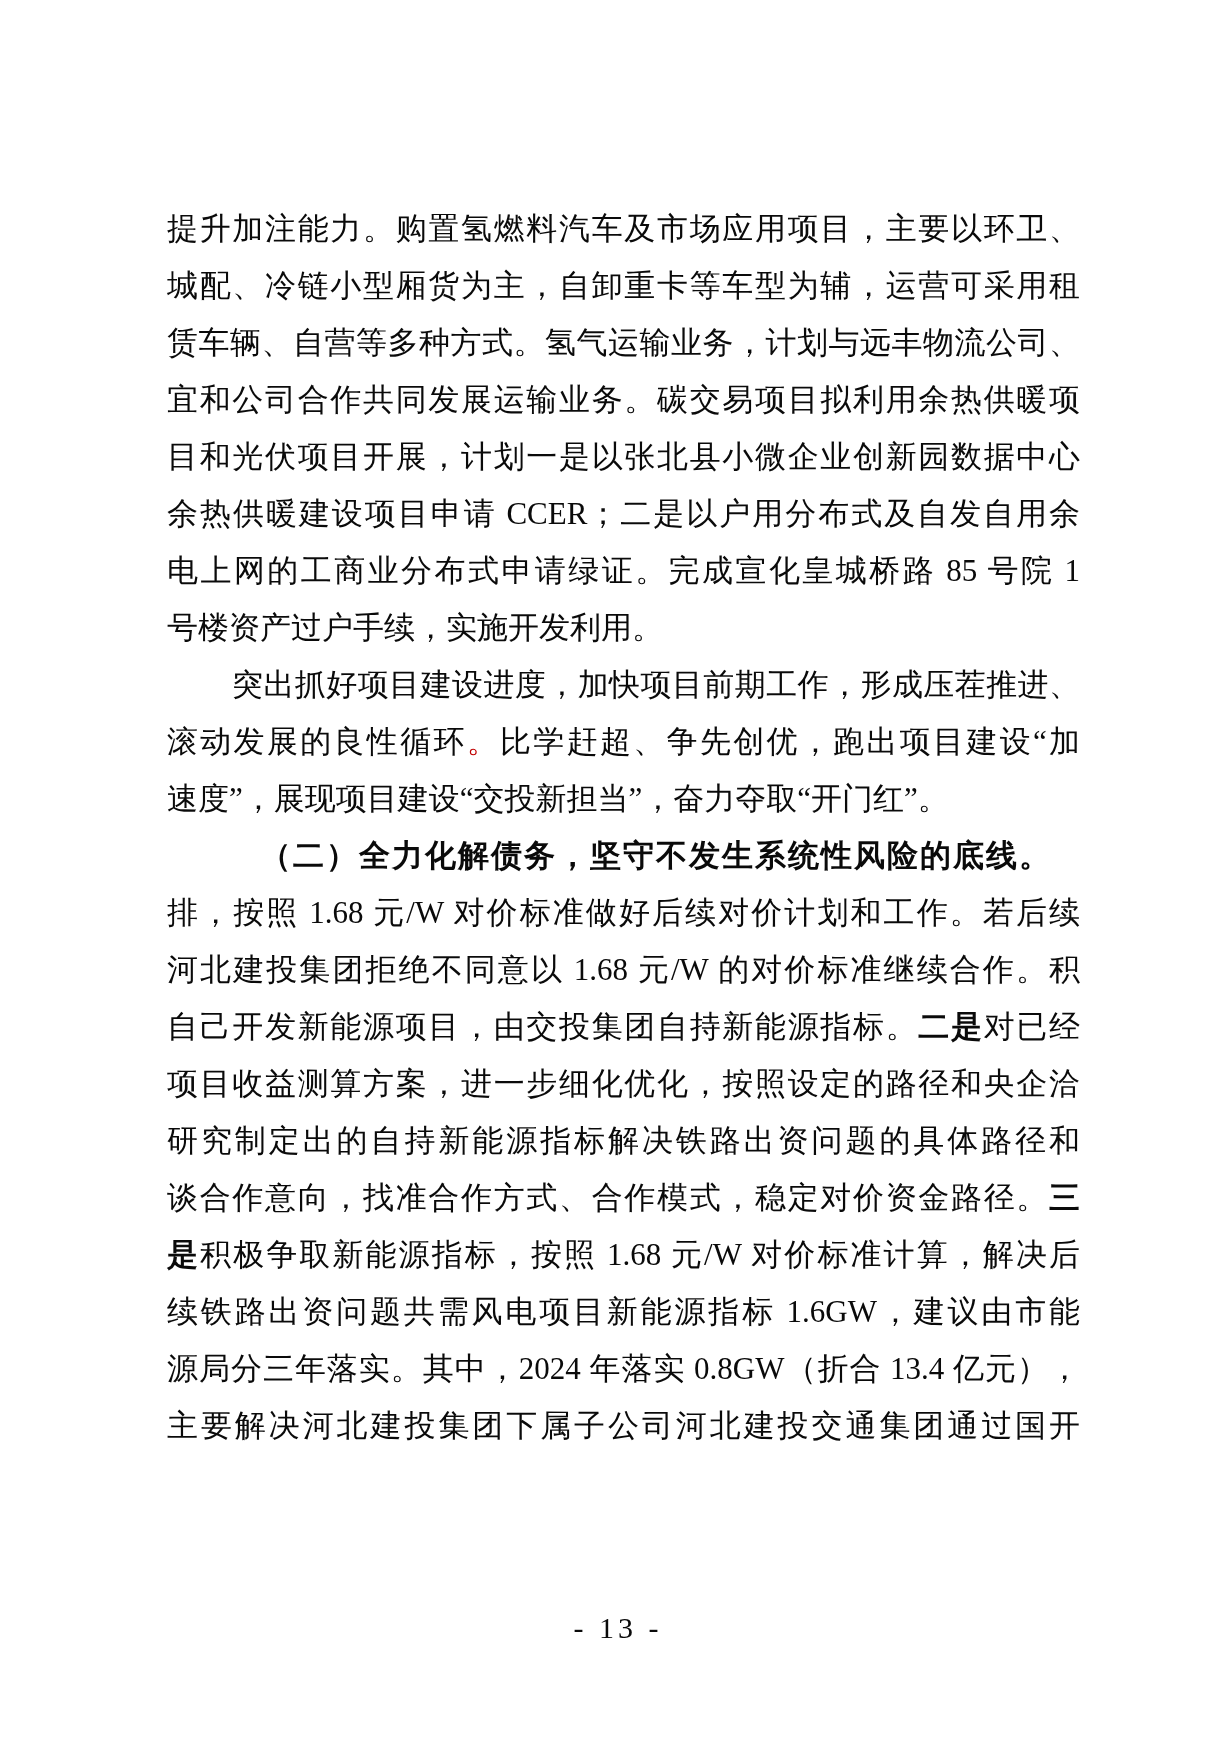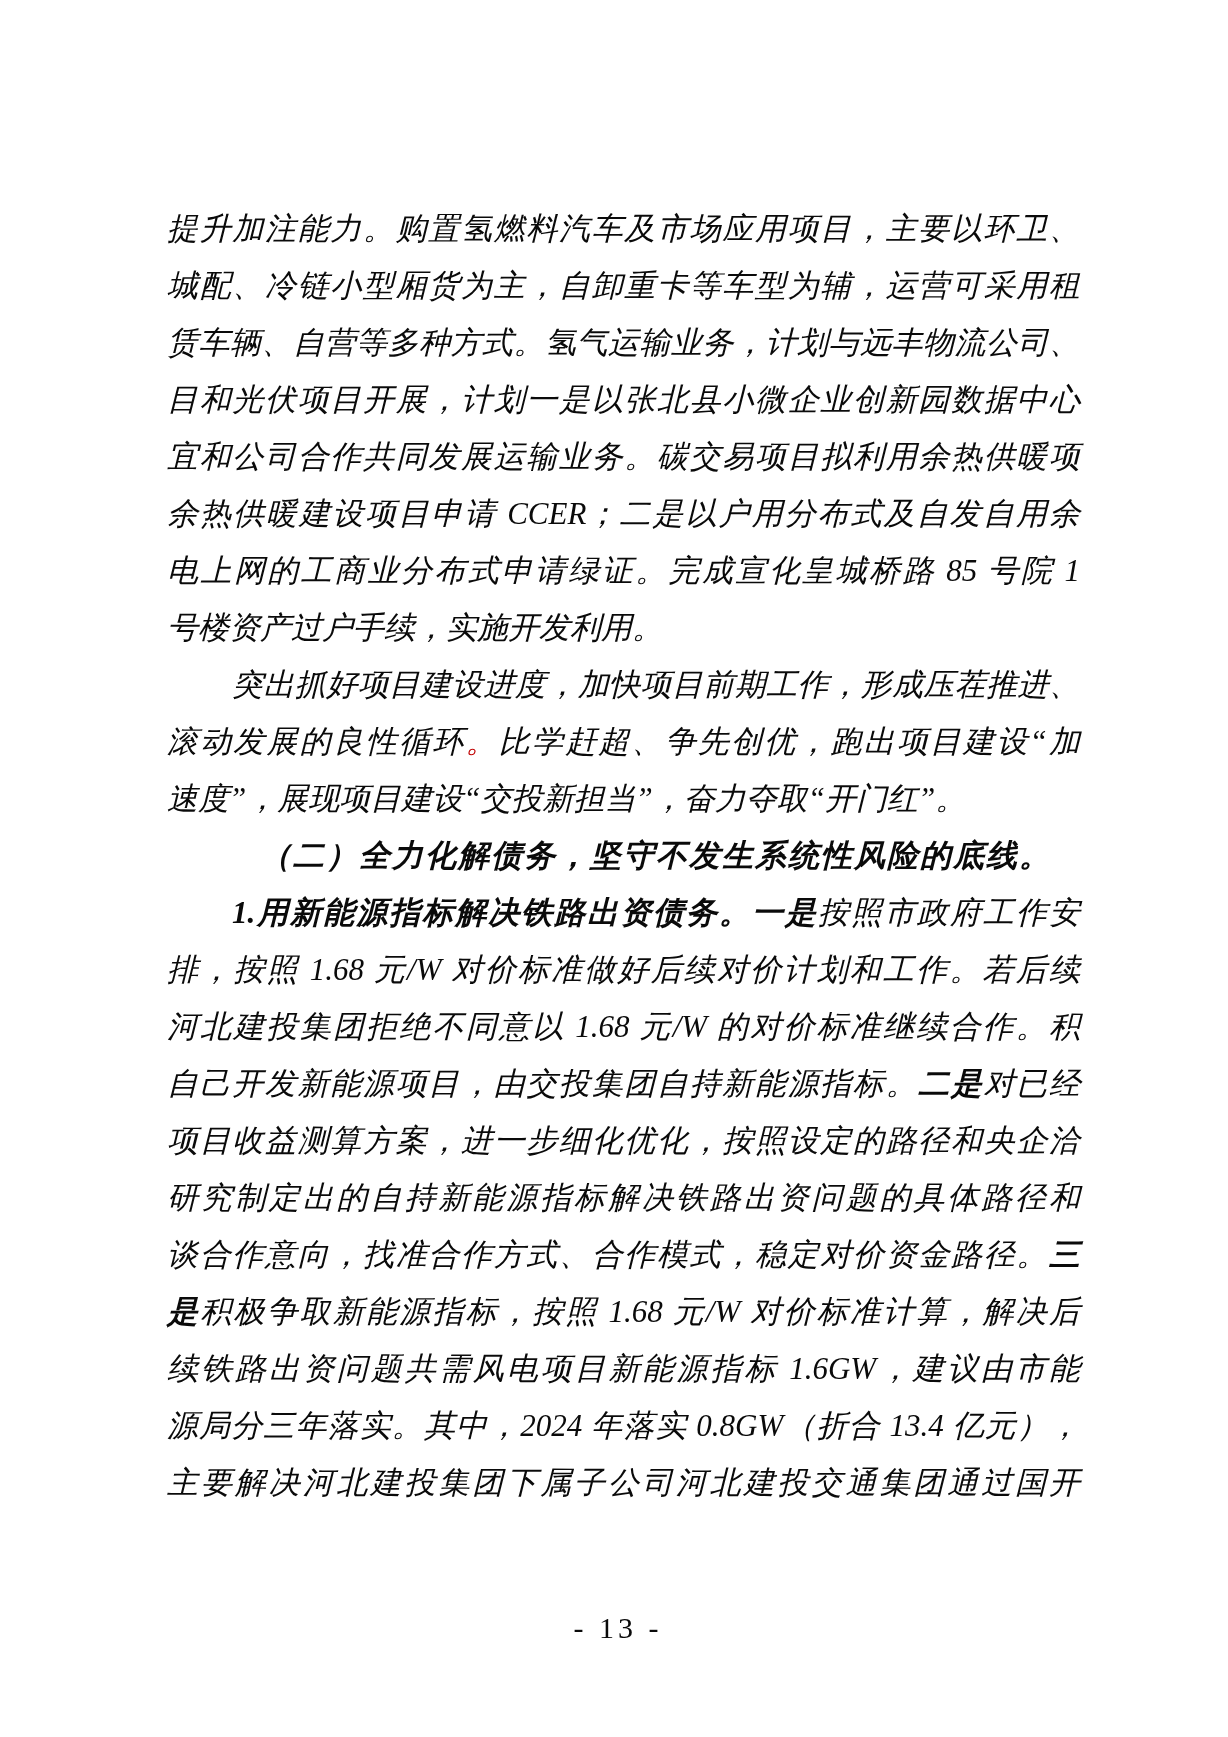--- a/index.html
+++ b/index.html
@@ -15,21 +15,20 @@
     background: #ffffff;
     font-family: "Liberation Serif", "DejaVu Serif", serif;
     color: #0a0a0a;
     overflow: hidden;
   }
   .text-block {
     position: absolute;
     left: 167px;
     top: 200px;
     width: 913px;
-    font-style: italic;
   }
   .line {
     font-size: 31px;
     line-height: 57px;
     height: 57px;
     text-align: left;
     text-justify: inter-character;
   }
   .line.fill {
     text-align: justify;
@@ -64,30 +63,29 @@
 </head>
 <body>
 
 <div class="page">
 
   <main class="text-block">
     <div id="text-lines">
         <div class="line fill"><span>提升加注能力。购置氢燃料汽车及市场应用项目，主要以环卫、</span></div>
         <div class="line fill"><span>城配、冷链小型厢货为主，自卸重卡等车型为辅，运营可采用租</span></div>
         <div class="line fill"><span>赁车辆、自营等多种方式。氢气运输业务，计划与远丰物流公司、</span></div>
+        <div class="line fill"><span>宜和公司合作共同发展运输业务。碳交易项目拟利用余热供暖项</span></div>
         <div class="line fill"><span>目和光伏项目开展，计划一是以张北县小微企业创新园数据中心</span></div>
-        <div class="line fill"><span>宜和公司合作共同发展运输业务。碳交易项目拟利用余热供暖项</span></div>
         <div class="line fill"><span>余热供暖建设项目申请 CCER；二是以户用分布式及自发自用余</span></div>
         <div class="line fill"><span>电上网的工商业分布式申请绿证。完成宣化皇城桥路 85 号院 1</span></div>
         <div class="line"><span>号楼资产过户手续，实施开发利用。</span></div>
         <div class="line fill indent"><span>突出抓好项目建设进度，加快项目前期工作，形成压茬推进、</span></div>
         <div class="line fill"><span>滚动发展的良性循环</span><span style="color: rgb(192, 0, 0);">。</span><span>比学赶超、争先创优，跑出项目建设“加</span></div>
         <div class="line"><span>速度”，展现项目建设“交投新担当”，奋力夺取“开门红”。</span></div>
         <div class="line indent kai"><span>（二）全力化解债务，坚守不发生系统性风险的底线。</span></div>
-        <div class="line fill indent"><span class="b">1.用新能源指标解决铁路出资债务。一是</span><span>按照市政府工作安</span></div>
         <div class="line fill"><span>排，按照 1.68 元/W 对价标准做好后续对价计划和工作。若后续</span></div>
         <div class="line fill"><span>河北建投集团拒绝不同意以 1.68 元/W 的对价标准继续合作。积</span></div>
         <div class="line fill"><span>自己开发新能源项目，由交投集团自持新能源指标。</span><span class="b">二是</span><span>对已经</span></div>
         <div class="line fill"><span>项目收益测算方案，进一步细化优化，按照设定的路径和央企洽</span></div>
         <div class="line fill"><span>研究制定出的自持新能源指标解决铁路出资问题的具体路径和</span></div>
         <div class="line fill"><span>谈合作意向，找准合作方式、合作模式，稳定对价资金路径。</span><span class="b">三</span></div>
         <div class="line fill"><span class="b">是</span><span>积极争取新能源指标，按照 1.68 元/W 对价标准计算，解决后</span></div>
         <div class="line fill"><span>续铁路出资问题共需风电项目新能源指标 1.6GW，建议由市能</span></div>
         <div class="line fill"><span>源局分三年落实。其中，2024 年落实 0.8GW（折合 13.4 亿元），</span></div>
         <div class="line fill"><span>主要解决河北建投集团下属子公司河北建投交通集团通过国开</span></div>

